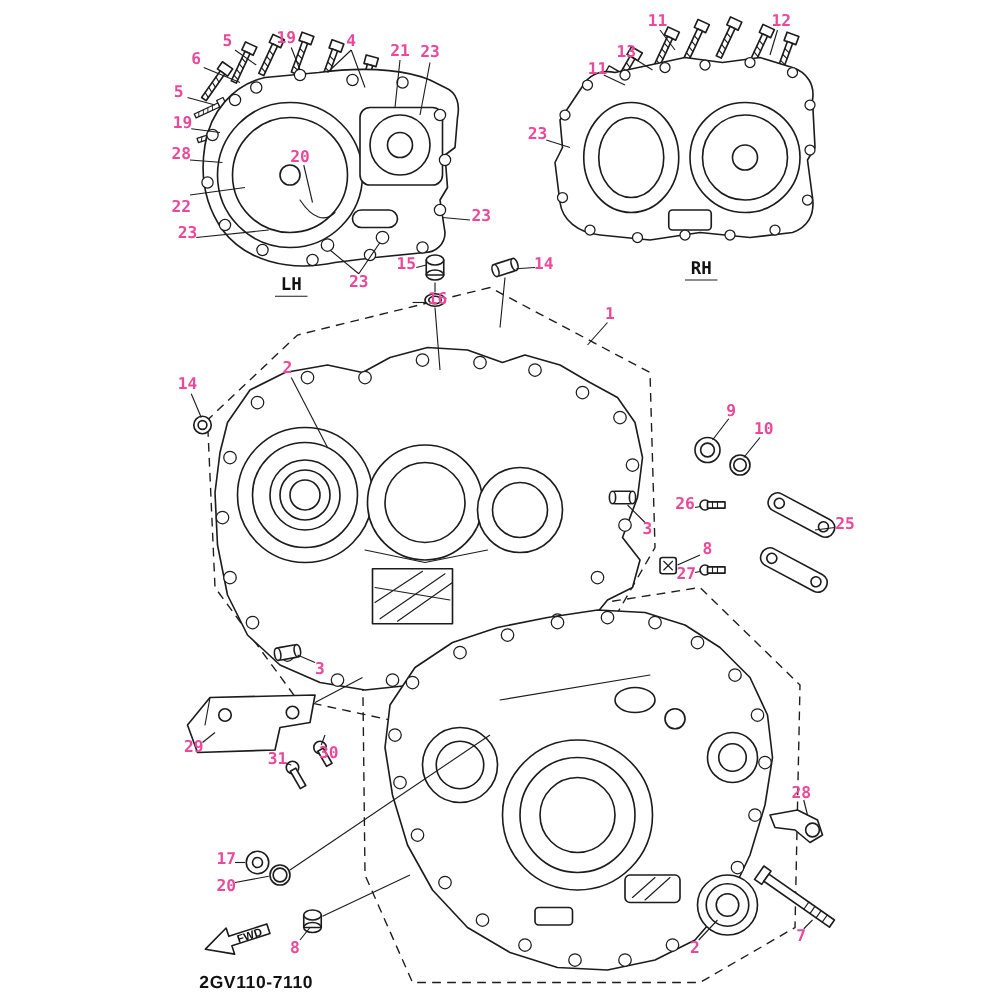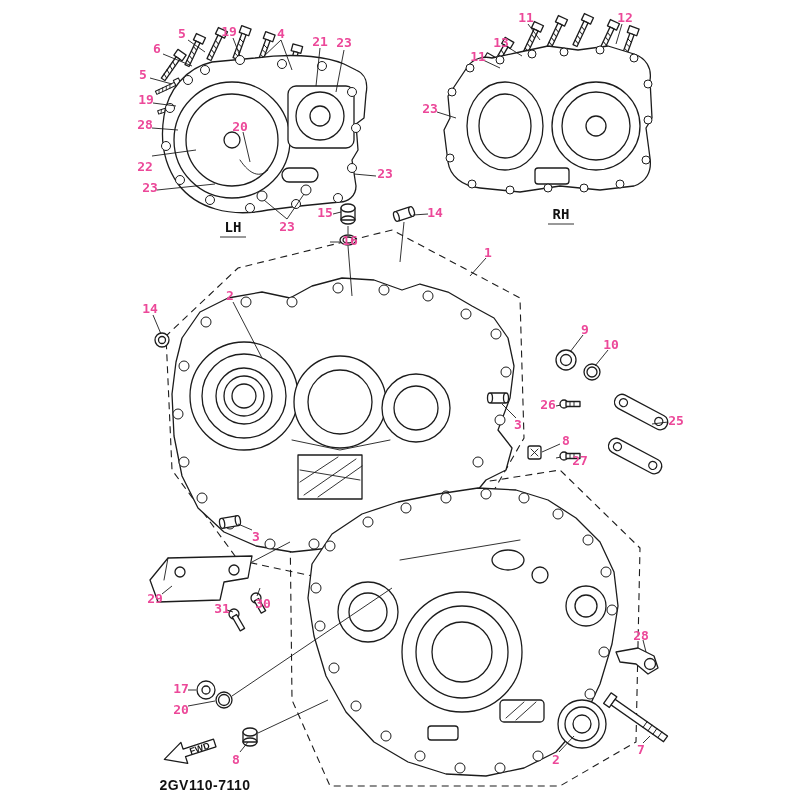--- a/index.html
+++ b/index.html
@@ -398,21 +398,21 @@
       <span class="callout" style="left: 322px; top: 240px; margin-left: 28px;">16</span>
       <span class="callout" style="left: 488px; top: 252px;">1</span>
       <span class="callout" style="left: 150px; top: 308px;">14</span>
       <span class="callout" style="left: 230px; top: 295px;">2</span>
       <span class="callout" style="left: 585px; top: 329px;">9</span>
       <span class="callout" style="left: 611px; top: 344px;">10</span>
       <span class="callout" style="left: 548px; top: 404px; text-align: right;">26</span>
       <span class="callout" style="left: 676px; top: 420px;">25</span>
       <span class="callout" style="left: 518px; top: 424px;">3</span>
       <span class="callout" style="left: 566px; top: 440px;">8</span>
-      <span class="callout" style="left: 580px; top: 460px;">27</span>
+      <span class="callout" style="left: 549px; top: 460px;">27</span>
       <span class="callout" style="left: 256px; top: 536px;">3</span>
       <span class="callout" style="left: 155px; top: 598px;">29</span>
       <span class="callout" style="left: 263px; top: 583px; margin-top: 20px;">30</span>
       <span class="callout" style="left: 222px; top: 608px;">31</span>
       <span class="callout" style="left: 181px; top: 688px;">17</span>
       <span class="callout" style="left: 181px; top: 709px;">20</span>
       <span class="callout" style="left: 236px; top: 759px;">8</span>
       <span class="callout" style="left: 556px; top: 759px;">2</span>
       <span class="callout" style="left: 641px; top: 635px;">28</span>
       <span class="callout" style="left: 641px; top: 749px;">7</span>

